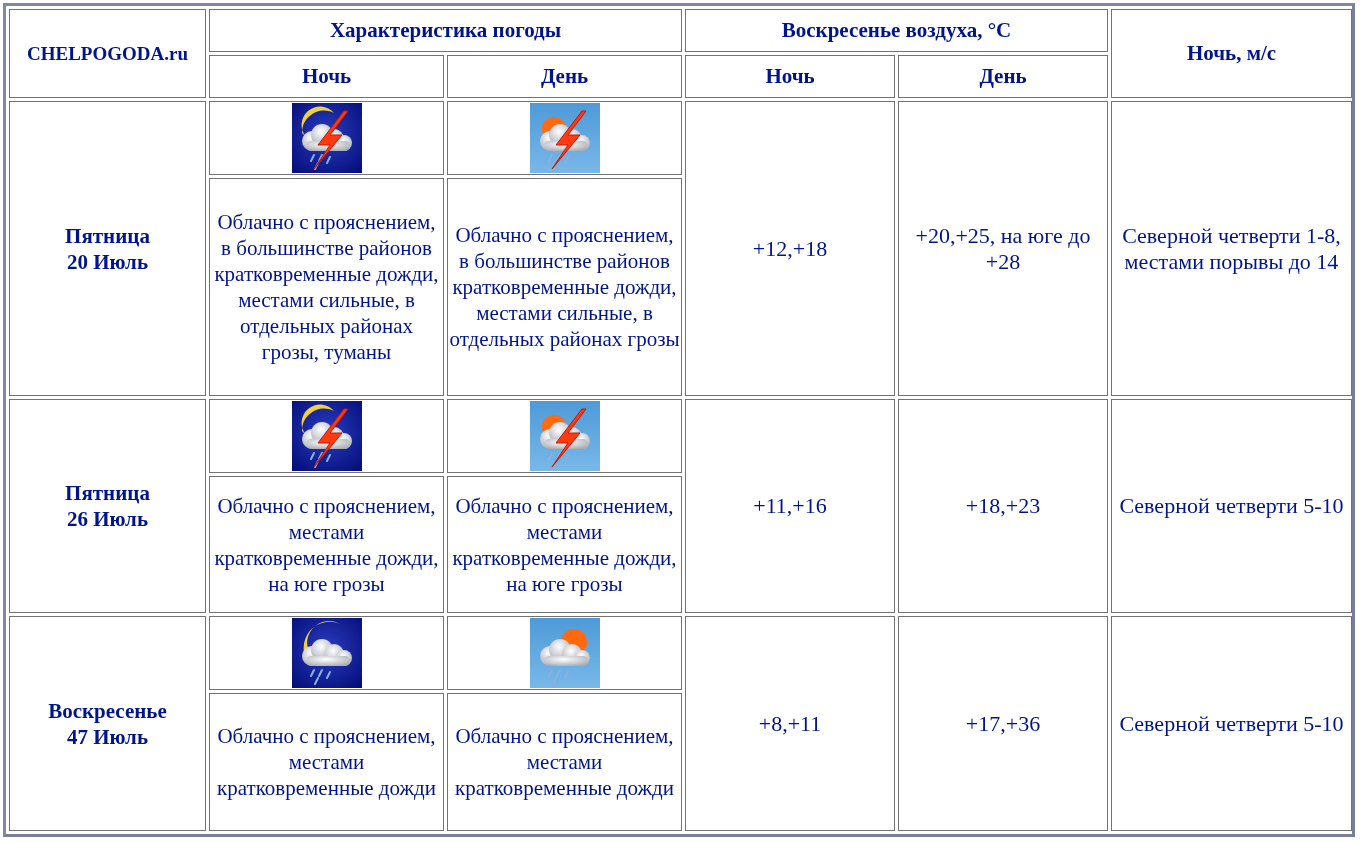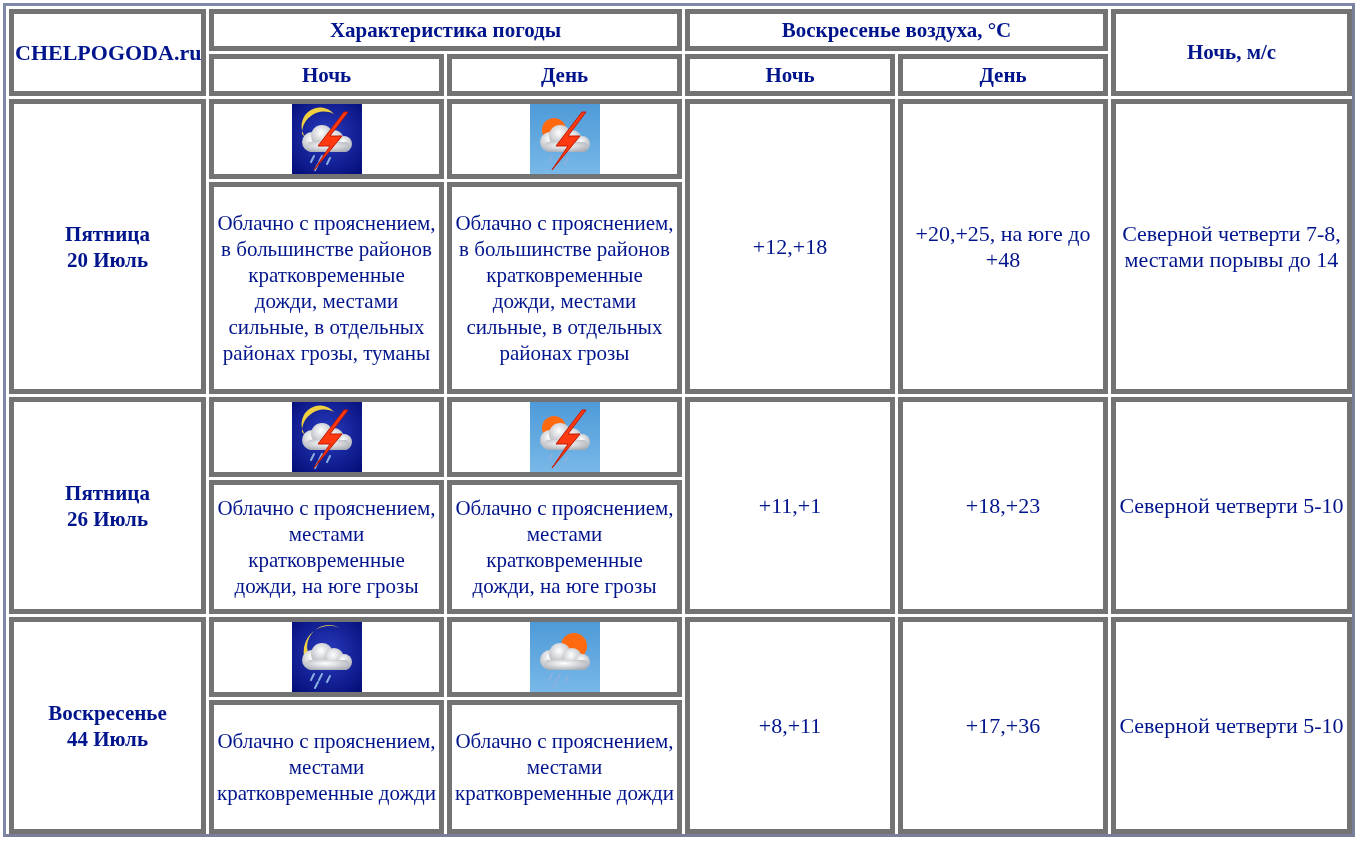--- a/index.html
+++ b/index.html
@@ -13,28 +13,28 @@
     }
     table.forecast {
       border-collapse: separate;
       border-spacing: 3px;
       width: 100%; height: 100%;
       table-layout: fixed;
       font-family: "Liberation Serif", serif;
       color: #00148c;
     }
     table.forecast td {
-      border: 5px solid #737373;
+      border: 1px solid #737373;
       text-align: center;
       vertical-align: middle;
       padding: 0 1px;
       background: #ffffff;
     }
     .hdr { font-weight: bold; font-size: 21px; }
-    .brand { font-weight: bold; font-size: 22px; margin-top: 48px; }
+    .brand { font-weight: bold; font-size: 19px; margin-top: 48px; }
     .day { font-weight: bold; font-size: 21px; line-height: 26px; }
     .desc { font-size: 21px; line-height: 26px; }
     .val { font-size: 22px; line-height: 26px; }
     .icon-cell { height: 70px; padding-left: 16px; }
     .wicon { width: 70px; height: 70px; display: inline-block; vertical-align: middle; }
   </style>
 </head>
 <body>
 
 <svg width="0" height="0" style="position:absolute">
@@ -121,22 +121,22 @@
     <td>
       <svg class="wicon" viewBox="0 0 70 70">
         <rect width="70" height="70" fill="url(#daybg)"></rect>
         <circle cx="24" cy="26" r="12" fill="#ff6a10"></circle>
         <use href="#cloud"></use>
               <use href="#rain"></use>
               <use href="#bolt"></use>
       </svg>
     </td>
     <td rowspan="2" class="val"><span>+12,+18</span></td>
-    <td rowspan="2" class="val"><span>+20,+25, на юге до +48</span></td>
-    <td rowspan="2" class="val"><span>Северной четверти 7-8, местами порывы до 14</span></td>
+    <td rowspan="2" class="val"><span>+20,+25, на юге до +28</span></td>
+    <td rowspan="2" class="val"><span>Северной четверти 1-8, местами порывы до 14</span></td>
   </tr>
   <tr style="height:212px">
     <td class="desc"><span>Облачно с прояснением, в большинстве районов кратковременные дожди, местами сильные, в отдельных районах грозы, туманы</span></td>
     <td class="desc"><span>Облачно с прояснением, в большинстве районов кратковременные дожди, местами сильные, в отдельных районах грозы</span></td>
   </tr>
 
   <tr class="icon-cell">
     <td rowspan="2" class="day">
       <span>Пятница</span><br>
       <span>26 Июль</span>
@@ -152,33 +152,33 @@
     </td>
     <td>
       <svg class="wicon" viewBox="0 0 70 70">
         <rect width="70" height="70" fill="url(#daybg)"></rect>
         <circle cx="24" cy="26" r="12" fill="#ff6a10"></circle>
         <use href="#cloud"></use>
               <use href="#rain"></use>
               <use href="#bolt"></use>
       </svg>
     </td>
-    <td rowspan="2" class="val"><span>+11,+1</span></td>
+    <td rowspan="2" class="val"><span>+11,+16</span></td>
     <td rowspan="2" class="val"><span>+18,+23</span></td>
     <td rowspan="2" class="val"><span>Северной четверти 5-10</span></td>
   </tr>
   <tr style="height:134px">
     <td class="desc"><span>Облачно с прояснением, местами кратковременные дожди, на юге грозы</span></td>
     <td class="desc"><span>Облачно с прояснением, местами кратковременные дожди, на юге грозы</span></td>
   </tr>
 
   <tr class="icon-cell">
     <td rowspan="2" class="day">
       <span>Воскресенье</span><br>
-      <span>44 Июль</span>
+      <span>47 Июль</span>
     </td>
     <td>
       <svg class="wicon" viewBox="0 0 70 70">
         <rect width="70" height="70" fill="url(#nightbg)"></rect>
         <path d="M12 34 A26 26 0 0 1 48 6 A22 22 0 0 0 18 36 Z" fill="#f0d040"></path>
         <use href="#cloud"></use>
               <use href="#rain"></use>
       </svg>
     </td>
     <td>

